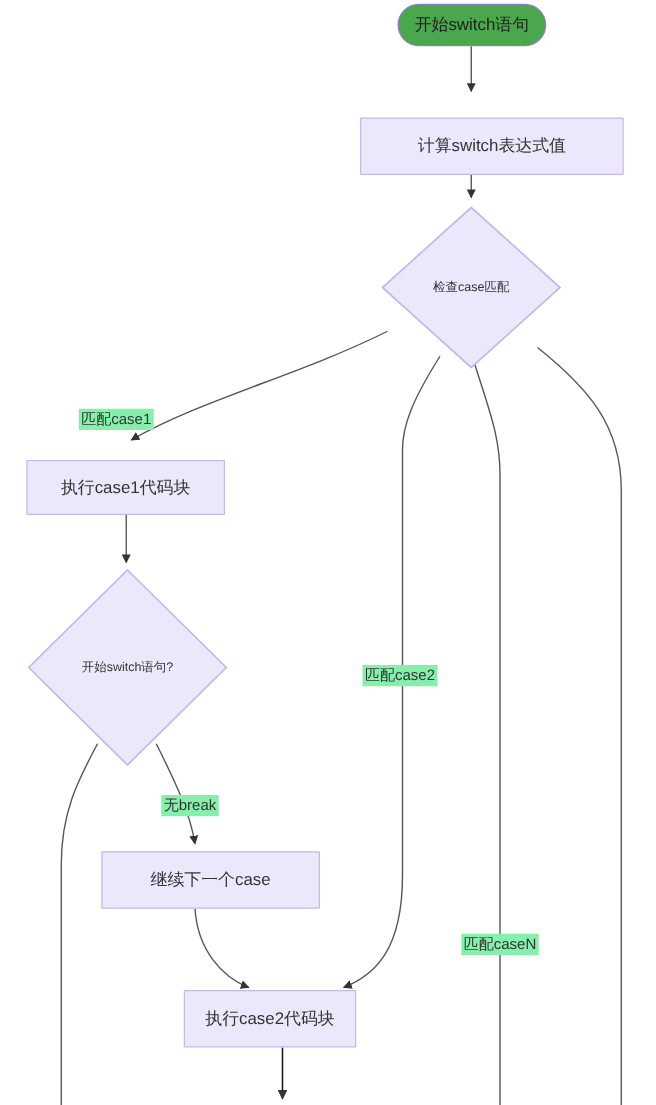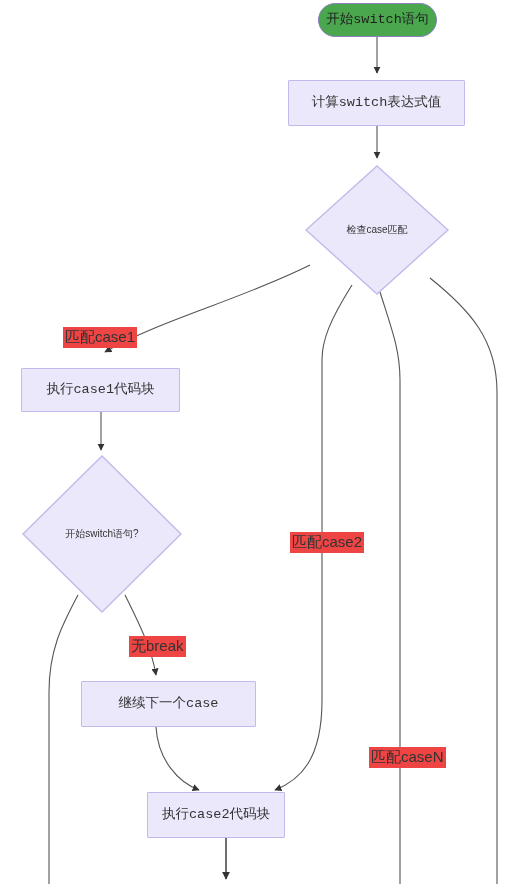--- a/index.html
+++ b/index.html
@@ -8,42 +8,41 @@
     width:525px;height:884px;position:relative;overflow:hidden;
     font-family:"Liberation Sans","DejaVu Sans",sans-serif;
   }
   #chart{position:absolute;left:0;top:0;width:525px;height:884px;}
   .node{
     position:absolute;box-sizing:border-box;
     display:flex;align-items:center;justify-content:center;
     text-align:right;line-height:1.2;
     color:#333333;font-size:13.5px;
     z-index:2;
-    font-family:Liberation Mono, monospace;
   }
   .node.process{
     background:#ece8fb;border:1px solid #c5b8ea;border-radius:1px;
   }
   .node.start{
     background:#4aa74e;border:1px solid #8d7fc4;border-radius:18px;
     color:#1f1f1f;
   }
   .diamond-wrap{position:absolute;z-index:2;}
   .diamond-wrap .dshape{
     position:absolute;left:0;top:0;width:100%;height:100%;
   }
   .diamond-wrap .dlabel{
     position:absolute;left:0;top:0;width:100%;height:100%;
     display:flex;align-items:center;justify-content:center;
     color:#333333;font-size:10px;white-space:nowrap;
   }
   .edge-label{
     position:absolute;z-index:3;
-    background:#ef4444;color:#333333;
-    font-size:15px;line-height:1.25;
+    background:#86efac;color:#333333;
+    font-size:12px;line-height:1.25;
     padding:1px 2px;white-space:nowrap;
   }
   .edges{position:absolute;left:0;top:0;width:525px;height:884px;z-index:1;}
 </style>
 </head>
 <body>
 
 <div id="chart">
 
   <svg class="edges" viewBox="0 0 525 884" width="525" height="884" xmlns="http://www.w3.org/2000/svg">
@@ -71,21 +70,21 @@
 
     <path d="M 78,595 C 62,625 49,650 49,692 L 49,884" fill="none" stroke="#555555" stroke-width="1.1"></path>
 
     <path d="M 156,727 C 158,760 178,782 199,790" fill="none" stroke="#555555" stroke-width="1.1" marker-end="url(#arrow)"></path>
 
     <path d="M 226,838 L 226,879" fill="none" stroke="#111111" stroke-width="1.2" marker-end="url(#arrow)"></path>
   </svg>
 
   <div class="node start" style="left:318px;top:3px;width:119px;height:34px;">开始switch语句</div>
 
-  <div class="node process" style="left:288px;top:80px;width:177px;height:46px;">计算switch表达式值</div>
+  <div class="node process" style="left:288px;top:94px;width:211px;height:46px;">计算switch表达式值</div>
 
   <div class="diamond-wrap" style="left:305px;top:165px;width:144px;height:130px;">
     <svg class="dshape" viewBox="0 0 144 130" preserveAspectRatio="none">
       <polygon points="72,1 143,65 72,129 1,65" fill="#ece8fb" stroke="#c5b8ea" stroke-width="1.4"></polygon>
     </svg>
     <div class="dlabel">检查case匹配</div>
   </div>
 
   <div class="edge-label" style="left:63px;top:327px;">匹配case1</div>
 

